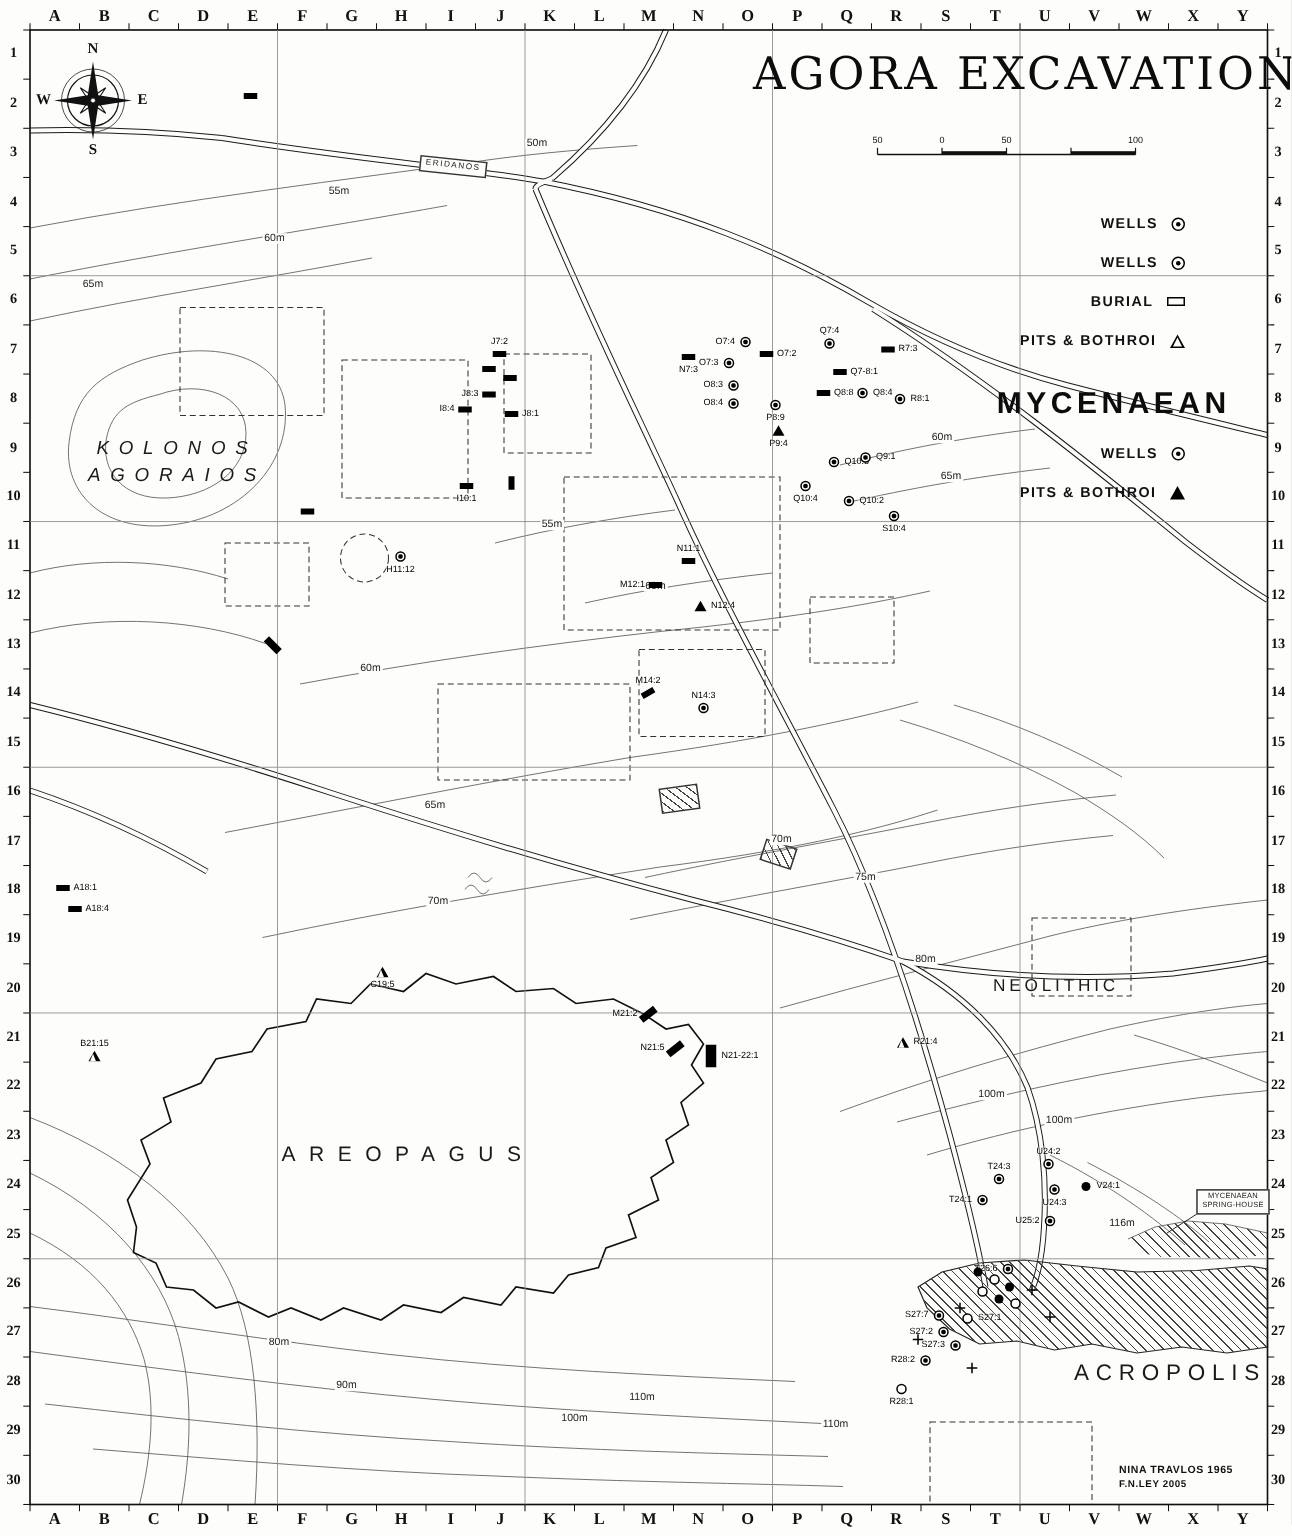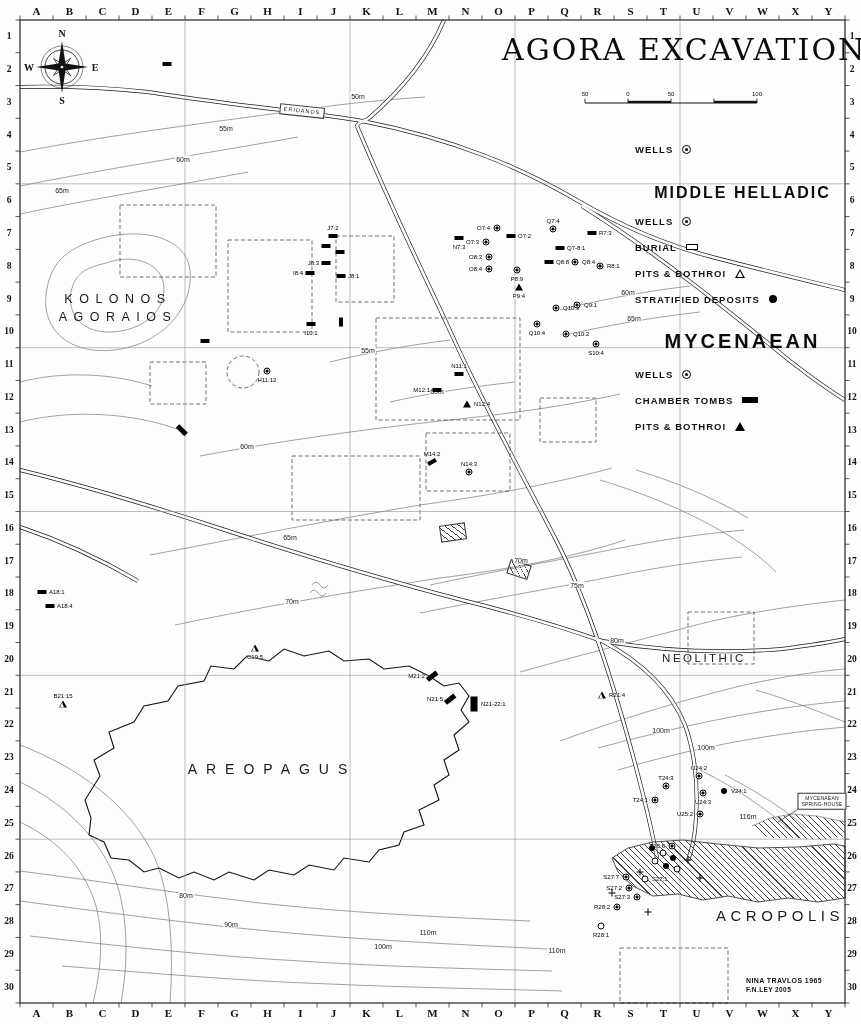--- a/index.html
+++ b/index.html
@@ -14,21 +14,21 @@
 
   #title-block{position:absolute;left:502px;top:32px;width:345px;text-align:center;}
   #map-title{font-family:"DejaVu Serif",serif;font-size:30px;letter-spacing:2px;white-space:nowrap;color:#0c0c0c;}
   #map-subtitle{font-family:"DejaVu Serif",serif;font-size:17px;letter-spacing:7px;margin-top:2px;color:#0c0c0c;}
 
   #legend{position:absolute;left:635px;top:136px;width:215px;}
   .legend-heading{text-align:center;font-weight:700;color:#0c0c0c;letter-spacing:2px;}
   .lh-0{font-size:17px;margin:0 0 4px 0;}
   .lh-1{font-size:16px;margin:22px 0 6px 0;}
   .lh-2{font-size:20px;letter-spacing:3px;margin:18px 0 8px 0;}
-  .legend-item{display:flex;align-items:center;height:26px;padding-right:60px;}
+  .legend-item{display:flex;align-items:center;justify-content:flex-end;height:26px;padding-right:60px;}
   .legend-label{font-size:9.5px;font-weight:700;letter-spacing:1px;white-space:nowrap;}
   .legend-marker{margin-left:9px;position:relative;display:inline-block;flex:none;}
 
   .place-label{position:absolute;transform:translate(-50%,-50%);text-align:center;white-space:nowrap;
                color:#1a1a1a;line-height:1.45;}
   .place-label.boxed{border:0.5px solid #333;background:#fdfdfb;padding:1px 3px;line-height:1.25;}
   .site-label{position:absolute;font-size:6px;white-space:nowrap;color:#000;
               text-shadow:0 0 2px #fdfdfb,0 0 2px #fdfdfb;}
   .contour-label{position:absolute;transform:translate(-50%,-50%);font-size:7px;color:#222;
                  background:#fdfdfb;padding:0 1px;white-space:nowrap;}
@@ -327,45 +327,36 @@
 
   <div id="title-block">
     <div id="map-title">AGORA EXCAVATIONS</div>
   </div>
 
   <div id="legend">
       <div class="legend-item">
         <span class="legend-label">WELLS</span>
         <span class="legend-marker m-well"></span>
       </div>
-      <div class="legend-heading lh-1">MIDDLE HELLADIC</div>
       <div class="legend-item">
         <span class="legend-label">WELLS</span>
         <span class="legend-marker m-well"></span>
       </div>
       <div class="legend-item">
         <span class="legend-label">BURIAL</span>
         <span class="legend-marker m-burial"></span>
       </div>
       <div class="legend-item">
         <span class="legend-label">PITS &amp; BOTHROI</span>
         <span class="legend-marker m-pit-open"></span>
       </div>
-      <div class="legend-item">
-        <span class="legend-label">STRATIFIED DEPOSITS</span>
-        <span class="legend-marker m-deposit"></span>
-      </div>
       <div class="legend-heading lh-2">MYCENAEAN</div>
       <div class="legend-item">
         <span class="legend-label">WELLS</span>
         <span class="legend-marker m-well"></span>
-      </div>
-      <div class="legend-item">
-        <span class="legend-label">CHAMBER TOMBS</span>
-        <span class="legend-marker m-chamber-tomb"></span>
       </div>
       <div class="legend-item">
         <span class="legend-label">PITS &amp; BOTHROI</span>
         <span class="legend-marker m-pit-filled"></span>
       </div>
     </div>
 
   <span class="compass-letter" style="left:62px;top:33px">N</span>
   <span class="compass-letter" style="left:95px;top:67px">E</span>
   <span class="compass-letter" style="left:62px;top:100px">S</span>
@@ -501,21 +492,21 @@
     <div class="contour-label" style="left: 577px; top: 585px;">75m</div>
     <div class="contour-label" style="left: 617px; top: 640px;">80m</div>
     <div class="contour-label" style="left: 661px; top: 730px;">100m</div>
     <div class="contour-label" style="left: 706px; top: 747px;">100m</div>
     <div class="contour-label" style="left: 748px; top: 816px;">116m</div>
     <div class="contour-label" style="left: 186px; top: 895px;">80m</div>
     <div class="contour-label" style="left: 231px; top: 924px;">90m</div>
     <div class="contour-label" style="left: 383px; top: 946px;">100m</div>
     <div class="contour-label" style="left: 428px; top: 932px;">110m</div>
     <div class="contour-label" style="left: 557px; top: 950px;">110m</div>
-    <div class="place-label" style="left: 118px; top: 308px; font-size: 12.5px; letter-spacing: 6.5px;">
+    <div class="place-label" style="left: 118px; top: 308px; font-size: 12.5px; letter-spacing: 6.5px; font-style: italic;">
       <div>KOLONOS</div>
       <div>AGORAIOS</div>
     </div>
     <div class="place-label" style="left: 272px; top: 769px; font-size: 14px; letter-spacing: 9px;">
       <div>AREOPAGUS</div>
     </div>
     <div class="place-label" style="left: 780px; top: 916px; font-size: 15px; letter-spacing: 4.5px;">
       <div>ACROPOLIS</div>
     </div>
     <div class="place-label" style="left: 704px; top: 658px; font-size: 11.5px; letter-spacing: 2.5px;">

